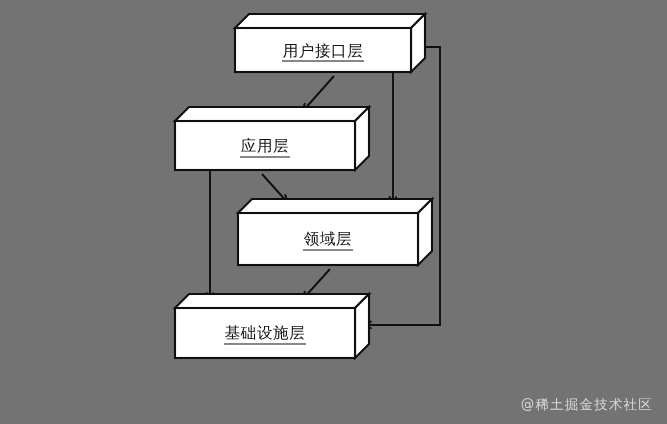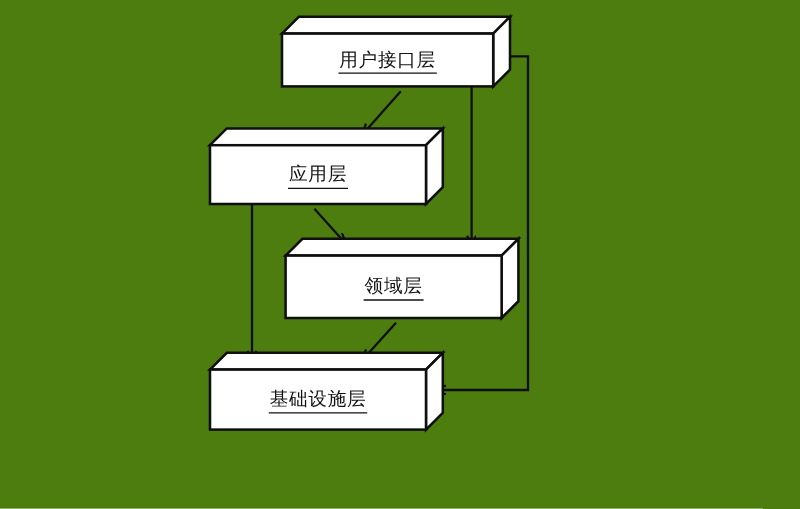--- a/index.html
+++ b/index.html
@@ -14,21 +14,21 @@
     overflow: hidden;
     font-family: "Liberation Serif", "DejaVu Serif", serif;
     position: relative;
   }
   #figure-root {
     position: absolute;
     left: 0;
     top: 0;
     width: 667px;
     height: 424px;
-    background: #4d7c0f;
+    background: #737373;
   }
   #diagram-svg {
     position: absolute;
     left: 0;
     top: 0;
     width: 667px;
     height: 424px;
     display: block;
   }
   .box-face {
@@ -151,14 +151,15 @@
       <polygon class="box-top" points="175,308 189,294 369,294 355,308"></polygon>
       <polygon class="box-side" points="355,308 369,294 369,344 355,358"></polygon>
       <rect class="box-face" x="175" y="308" width="180" height="50"></rect>
       <text class="box-label" x="265" y="333">基础设施层</text>
       <line class="label-rule" x1="224" y1="344" x2="306" y2="344"></line>
     </g>
 
   </svg>
 
 
+  <div class="watermark">@稀土掘金技术社区</div>
 
 </div>
 
 </body></html>

